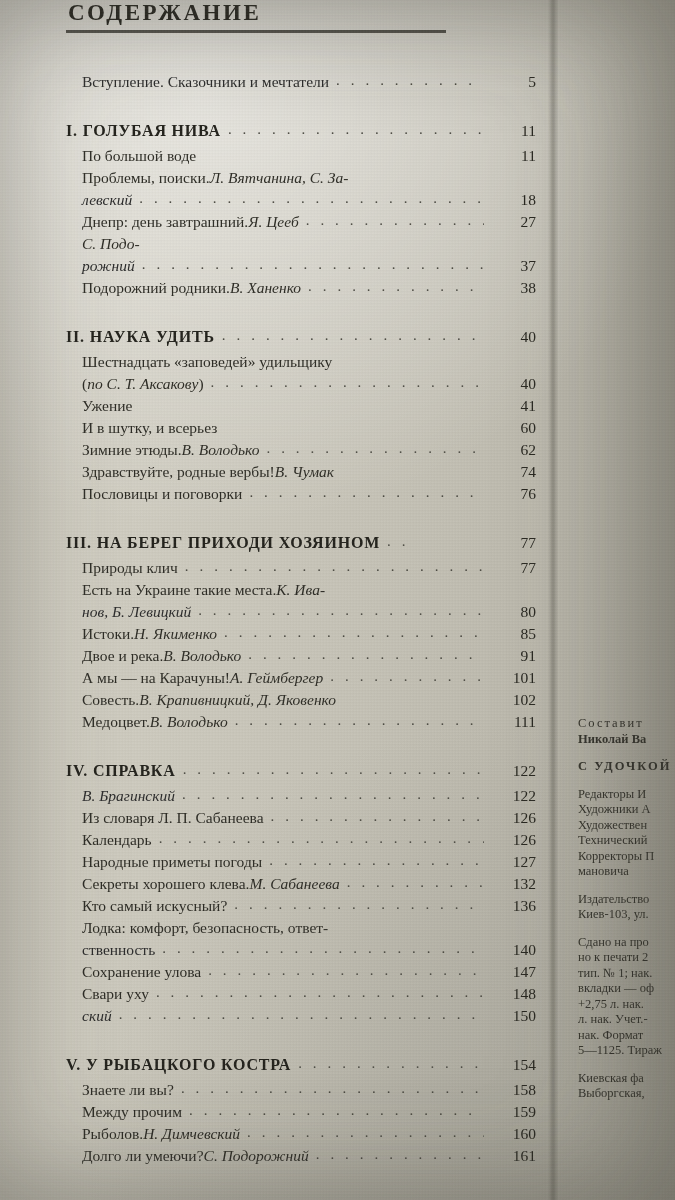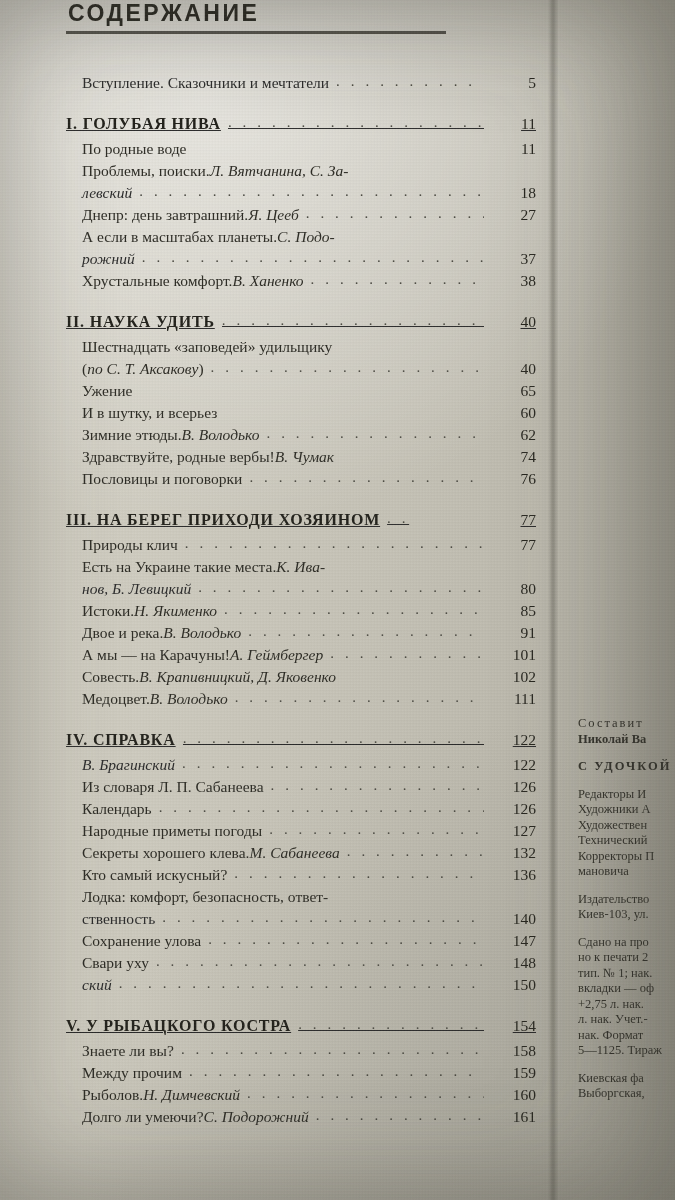--- a/index.html
+++ b/index.html
@@ -49,21 +49,21 @@
   }
 
   
   #toc {
     position: absolute;
     left: 66px;
     top: 0;
     width: 470px;
   }
   .page-title {
-    font-family: Liberation Sans, sans-serif;
+    font-family: Liberation Serif, serif;
     font-size: 23px;
     font-weight: bold;
     letter-spacing: 2.5px;
     color: #26251f;
     margin: 0 0 4px 2px;
     white-space: nowrap;
   }
   .title-rule {
     height: 3px;
     background: #3b3a33;
@@ -97,23 +97,22 @@
   }
   .entry .pg {
     flex: 0 0 46px;
     text-align: right;
     font-size: 15.5px;
     color: #27261f;
   }
   .entry.nodots .dots { visibility: hidden; }
 
   .section {
-    margin-top: 20px;
+    margin-top: 28px;
     margin-bottom: 4px;
-    text-decoration: underline;
   }
   .section .txt {
     font-weight: bold;
     font-size: 16px;
     letter-spacing: 0.8px;
     color: #22211b;
   }
   .section .pg { font-weight: normal; }
 
   .item { padding-left: 16px; }
@@ -167,21 +166,21 @@
       <span class="pg">5</span>
     </div>
 
     <div class="entry section">
       <span class="txt">I.  ГОЛУБАЯ НИВА</span>
       <span class="dots">. . . . . . . . . . . . . . . . . . . . . . . . . .</span>
       <span class="pg">11</span>
     </div>
 
     <div class="entry item nodots">
-      <span class="txt">По родные воде</span>
+      <span class="txt">По большой воде</span>
       <span class="dots">. . . . . . . .</span>
       <span class="pg">11</span>
     </div>
 
     <div class="entry item nodots">
       <span class="txt">Проблемы, поиски. </span>
       <span class="txt ital">Л. Вятчанина, С. За-</span>
       <span class="dots">. . . . .</span>
       <span class="pg"></span>
     </div>
@@ -192,33 +191,32 @@
     </div>
 
     <div class="entry item">
       <span class="txt">Днепр: день завтрашний. </span>
       <span class="txt ital">Я. Цееб</span>
       <span class="dots">. . . . . . . . . . . . . . . . . . . . . . . . . .</span>
       <span class="pg">27</span>
     </div>
 
     <div class="entry item nodots">
-      <span class="txt">А если в масштабах планеты. </span>
       <span class="txt ital">С. Подо-</span>
       <span class="dots">. .</span>
       <span class="pg"></span>
     </div>
     <div class="entry cont">
       <span class="txt ital">рожний</span>
       <span class="dots">. . . . . . . . . . . . . . . . . . . . . . . . . .</span>
       <span class="pg">37</span>
     </div>
 
     <div class="entry item">
-      <span class="txt">Хрустальные комфорт. </span>
+      <span class="txt">Подорожний родники. </span>
       <span class="txt ital">В. Ханенко</span>
       <span class="dots">. . . . . . . . . . . . . . . . . . . . . . . . . .</span>
       <span class="pg">38</span>
     </div>
 
     <div class="entry section">
       <span class="txt">II.  НАУКА УДИТЬ</span>
       <span class="dots">. . . . . . . . . . . . . . . . . . . . . . . . . .</span>
       <span class="pg">40</span>
     </div>
@@ -231,21 +229,21 @@
     <div class="entry item">
       <span class="txt">(</span>
       <span class="txt ital">по С. Т. Аксакову</span>
       <span class="txt">)</span>
       <span class="dots">. . . . . . . . . . . . . . . . . . . . . . . . . .</span>
       <span class="pg">40</span>
     </div>
     <div class="entry item nodots">
       <span class="txt">Ужение</span>
       <span class="dots"></span>
-      <span class="pg">65</span>
+      <span class="pg">41</span>
     </div>
     <div class="entry item nodots">
       <span class="txt">И в шутку, и всерьез</span>
       <span class="dots"></span>
       <span class="pg">60</span>
     </div>
     <div class="entry item">
       <span class="txt">Зимние этюды. </span>
       <span class="txt ital">В. Володько</span>
       <span class="dots">. . . . . . . . . . . . . . . . . . . . . . . . . .</span>

